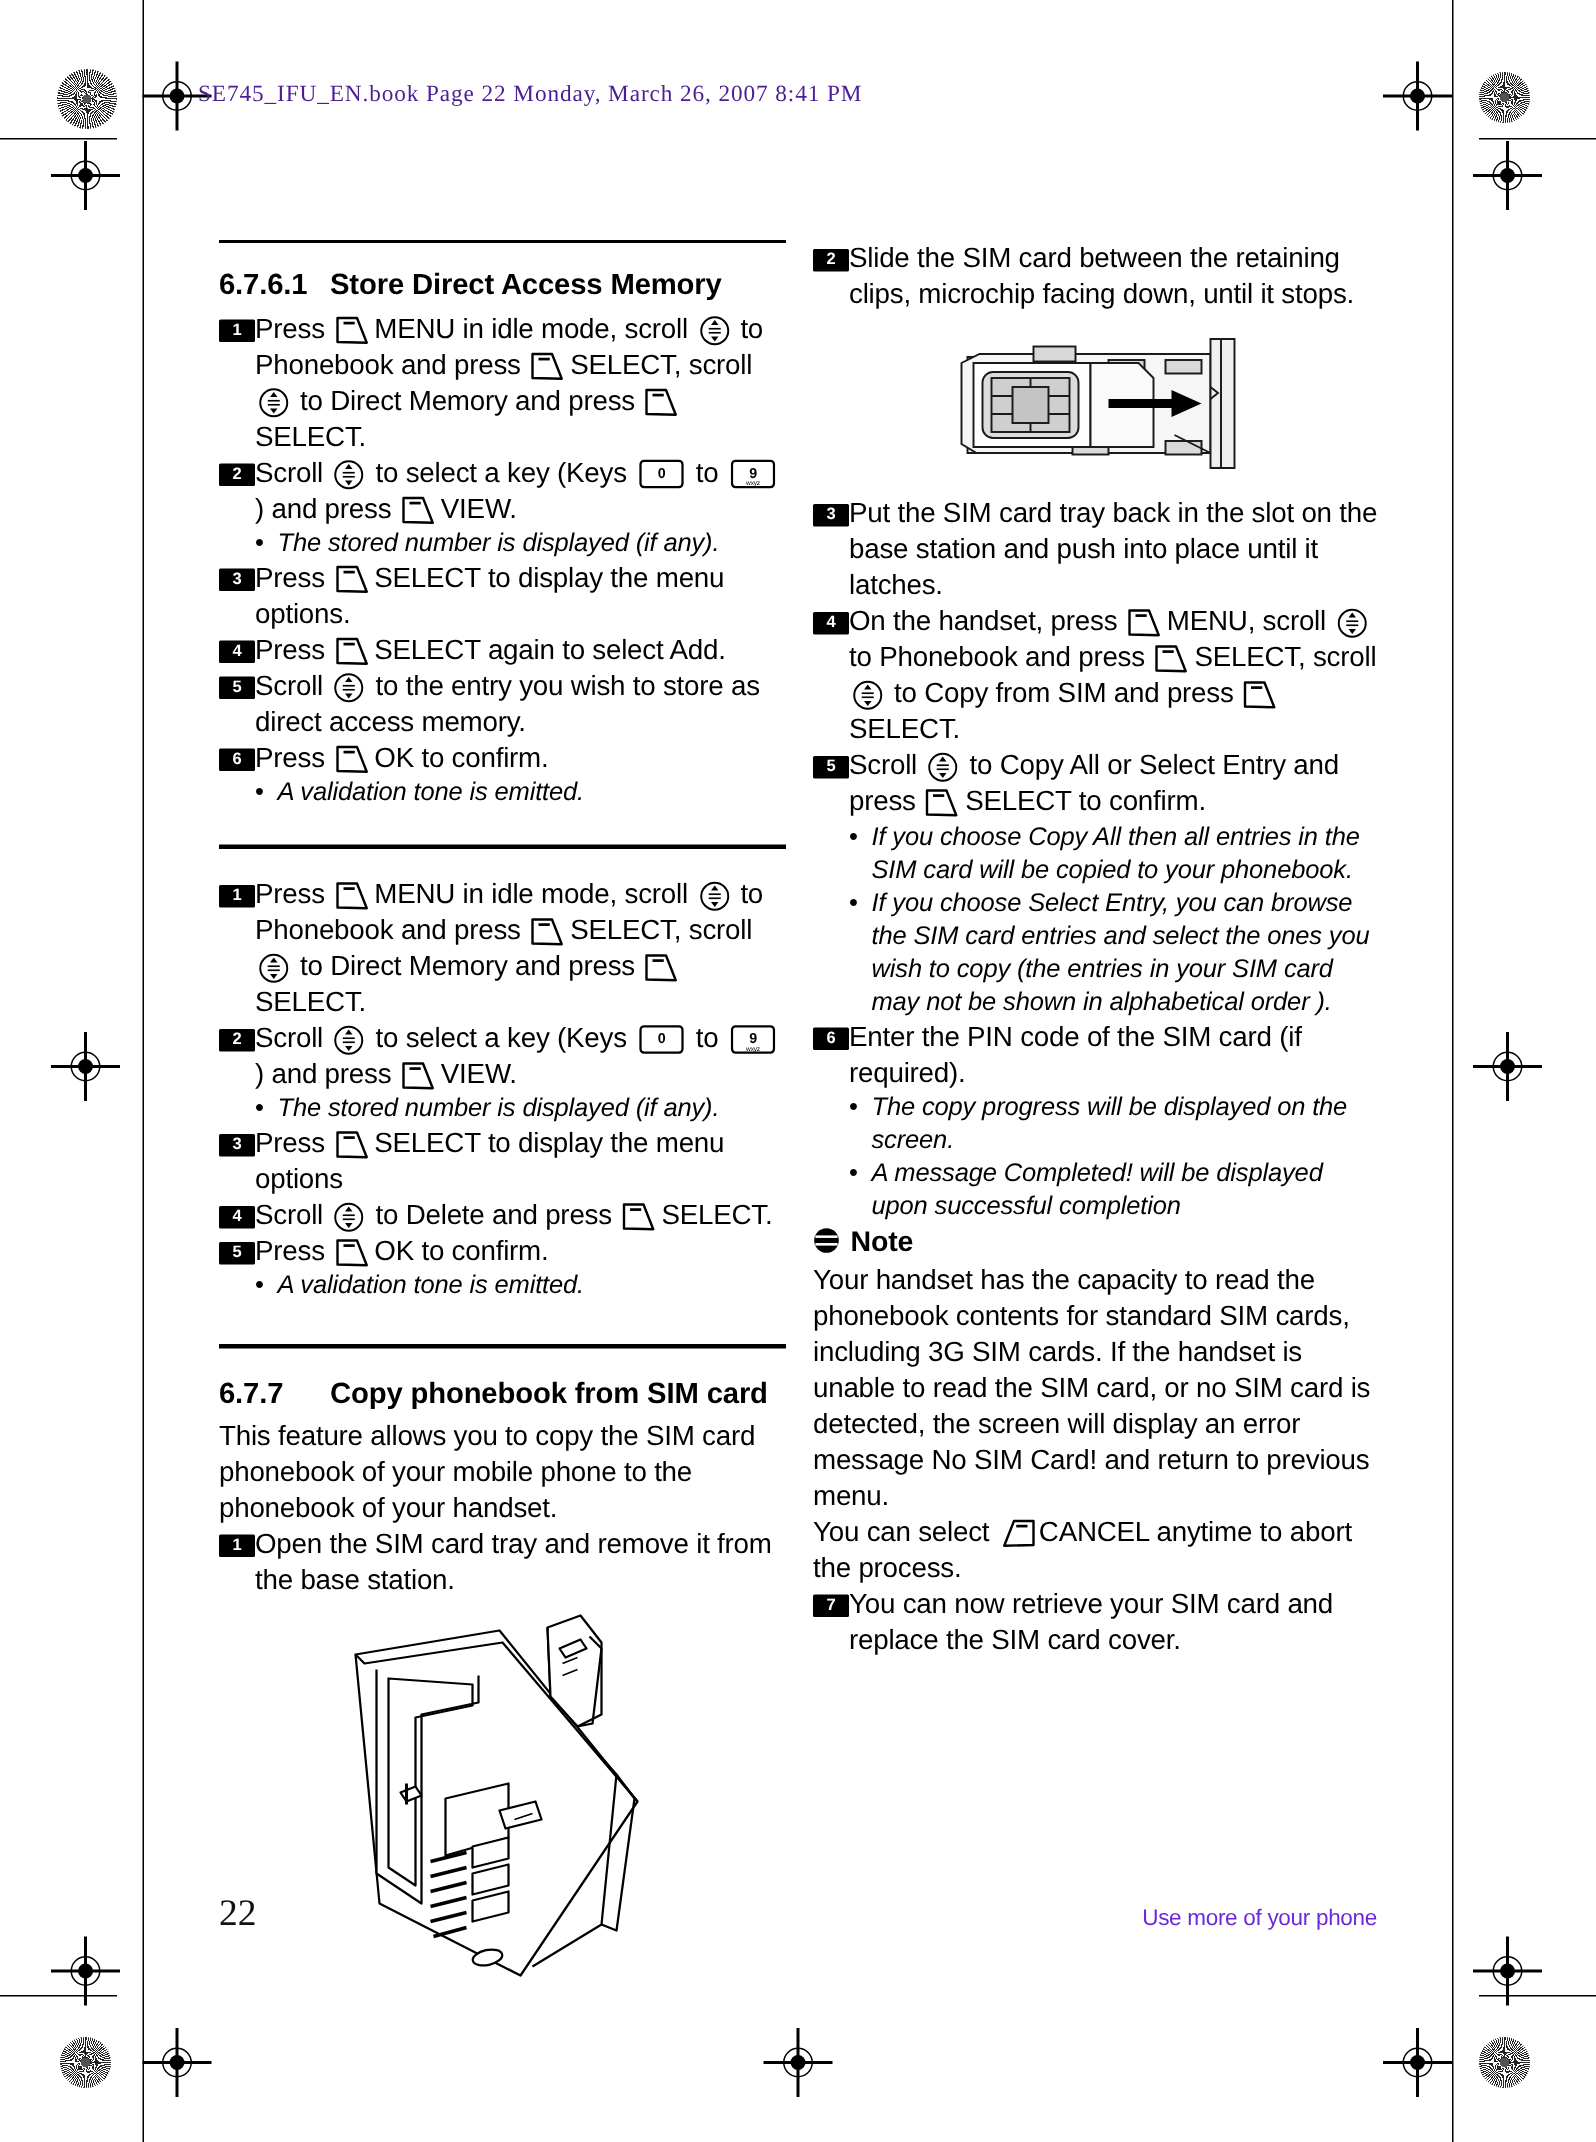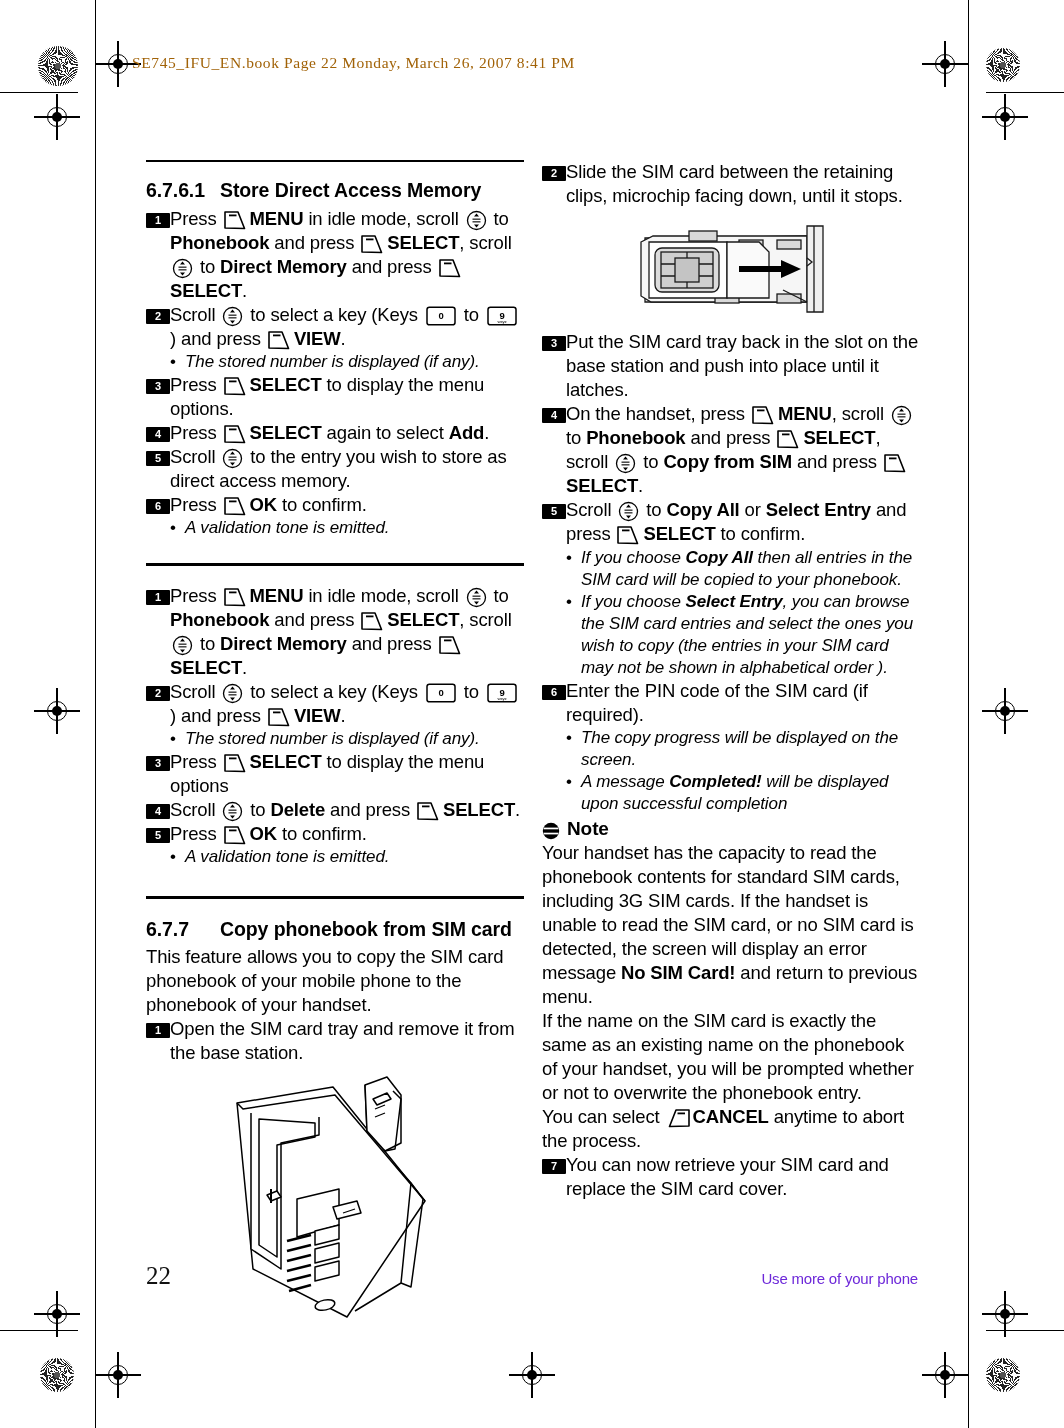--- a/index.html
+++ b/index.html
@@ -22,21 +22,21 @@
       repeating-conic-gradient(#111 0deg 2.6deg, #fff 2.6deg 5.2deg);
     opacity:.92;}
   .rosette.small{width:34px;height:34px;}
 
   .cropline{position:absolute;background:#000;}
   .pageline{position:absolute;background:#000;width:1px;}
 
   
   .header-slug{position:absolute;left:132px;top:54px;
       font-family:"Liberation Serif",serif;font-size:15.5px;letter-spacing:.6px;
-      white-space:nowrap;color:#a16207;}
+      white-space:nowrap;color:#4c1d95;}
 
   .col{position:absolute;top:160px;width:378px;}
   .col-left{left:146px;}
   .col-right{left:542px;}
 
   .rule{height:2.4px;background:#000;margin-bottom:18px;}
   .rule.top{margin-bottom:16px;}
 
   h2.sec{font-size:19.5px;font-weight:bold;margin:0 0 4px 0;line-height:1.24;
          letter-spacing:-.1px;}
@@ -48,36 +48,36 @@
   .stepnum{flex:0 0 24px;font-size:11px;font-weight:bold;color:#fff;
       background:#000;width:15px;height:15px;line-height:15px;text-align:center;
       margin-top:6px;border-radius:1px;font-family:"Liberation Sans",sans-serif;}
   .steptxt{flex:1 1 auto;font-size:18.5px;line-height:1.30;letter-spacing:-.15px;}
 
   .bullet{display:flex;gap:7px;margin-left:24px;font-style:italic;
           font-size:17px;line-height:1.30;letter-spacing:-.1px;}
   .bullet .dotb{flex:0 0 8px;font-style:normal;line-height:1.30;}
   .bullet .btxt{flex:1 1 auto;}
 
-  b,strong{font-weight:bold;}
+  b,strong{font-weight:normal;}
 
   
   .ikey{display:inline-block;vertical-align:-5px;width:25px;height:20px;
         position:relative;margin:0 2px 0 1px;}
   .ikey svg{position:absolute;left:0;top:0;}
 
   .iscroll{display:inline-block;vertical-align:-6px;width:21px;height:21px;
            margin:0 2px;}
   .inum{display:inline-block;vertical-align:-5px;width:30px;height:20px;
         margin:0 3px;position:relative;}
 
   .noteicon{display:inline-block;vertical-align:-3px;width:18px;height:18px;margin-right:7px;}
 
   .headnote{font-size:19px;font-weight:bold;margin:2px 0 1px 0;display:flex;
-            align-items:flex-end;letter-spacing:-.1px;}
+            align-items:flex-start;letter-spacing:-.1px;}
 
   
   .figure{display:flex;justify-content:center;}
   .figure.simtray{margin:10px 0 12px 0;}
   .figure.base{margin:8px 0 0 0;}
 
   
   .folio{position:absolute;left:146px;top:1262px;font-size:25px;
          font-family:"Liberation Serif",serif;color:#111;}
   .runfoot{position:absolute;right:146px;top:1270px;font-size:15px;color:#6d28d9;
@@ -553,21 +553,20 @@
         <circle cx="9" cy="9" r="8.2" fill="#000"></circle>
         <rect x="1.6" y="5.6" width="14.8" height="1.7" fill="#fff"></rect>
         <rect x="1.6" y="10.7" width="14.8" height="1.7" fill="#fff"></rect>
       </svg>
     </span>
     <span>Note</span>
   </div>
 
   <p><span>Your handset has the capacity to read the phonebook contents for standard SIM cards, including 3G SIM cards. If the handset is unable to read the SIM card, or no SIM card is detected, the screen will display an error message </span><b>No SIM Card!</b><span> and return to previous menu.</span></p>
 
-  <p>If the name on the SIM card is exactly the same as an existing name on the phonebook of your handset, you will be prompted whether or not to overwrite the phonebook entry.</p>
 
 
   <p><span>You can select </span><span class="ikey" style="transform:scaleX(-1);"><svg width="25" height="20" viewBox="0 0 25 20">
           <path d="M2 2 L15 2 L21.5 18.5 L2 18 Z" fill="#fff" stroke="#000" stroke-width="1.6" stroke-linejoin="round" transform="skewX(0)"></path>
           <path d="M2.2 2.2 L14 2.2 L22.5 1.5" fill="none" stroke="#fff" stroke-width="0"></path>
           <rect x="6" y="4.5" width="7.5" height="1.8" fill="#000"></rect>
         </svg></span><b>CANCEL</b><span> anytime to abort the process.</span></p>
 
   <div class="step">
     <span class="stepnum">7</span>

